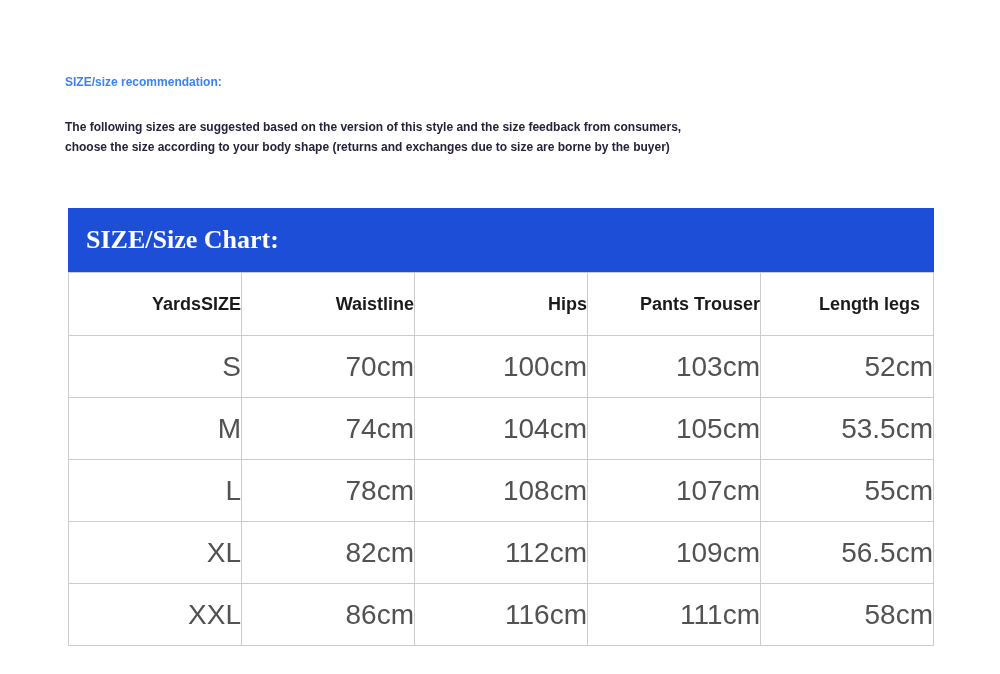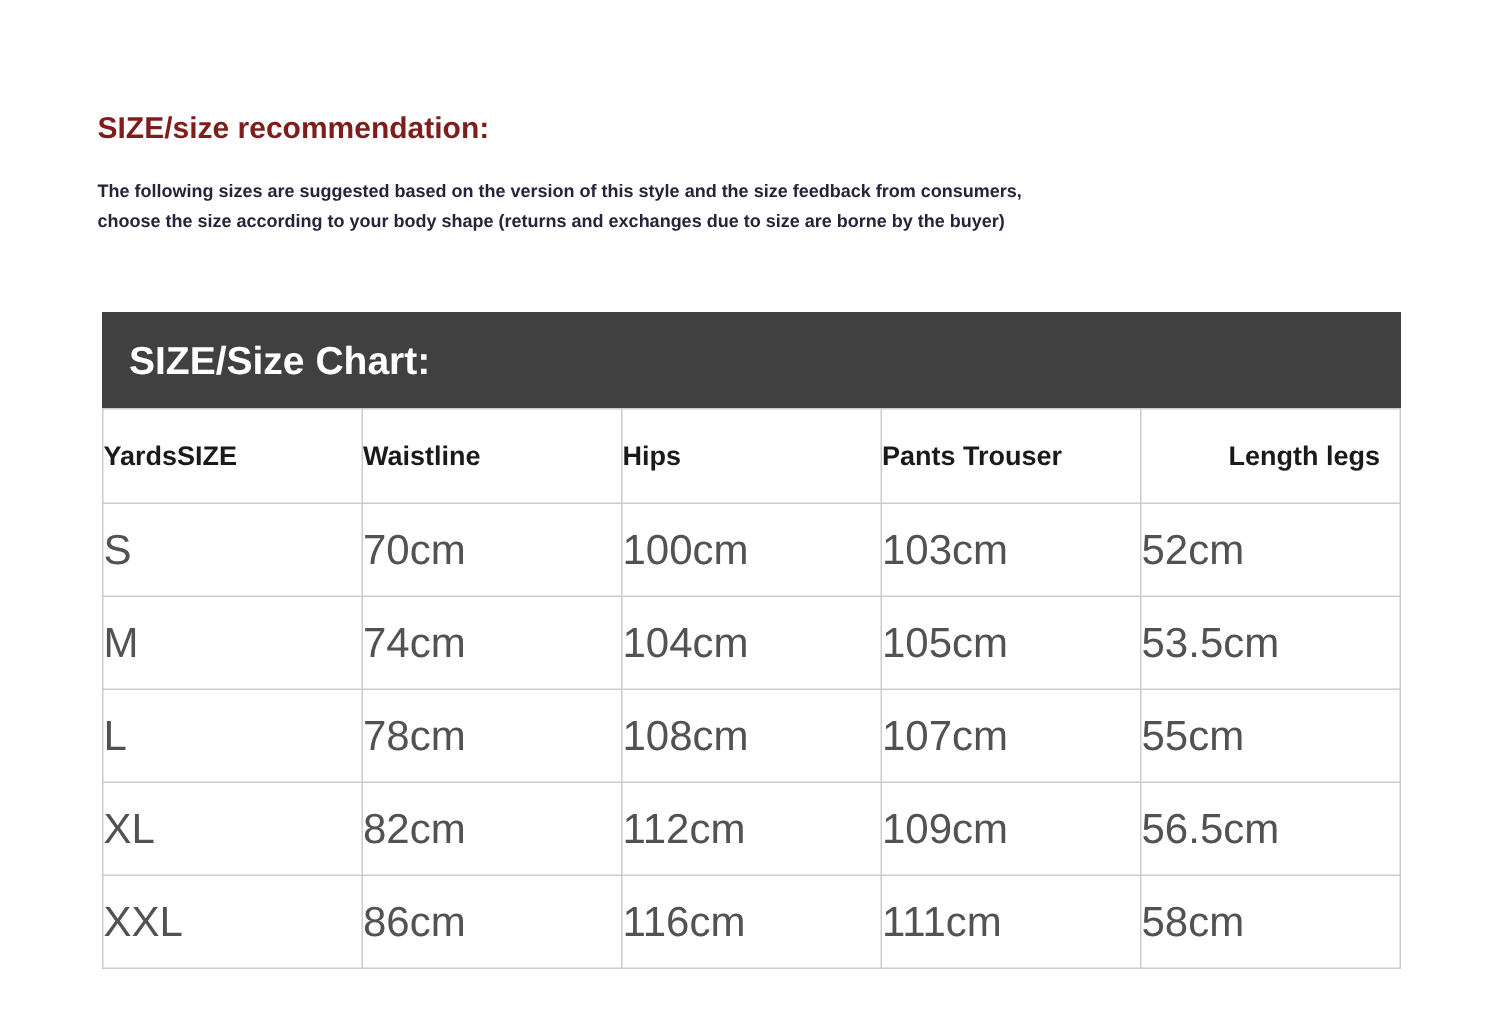--- a/index.html
+++ b/index.html
@@ -11,23 +11,23 @@
     height: 674px;
     background: #ffffff;
     position: relative;
     overflow: hidden;
     font-family: "Liberation Sans", sans-serif;
   }
   .heading {
     position: absolute;
     left: 65px;
     top: 75px;
-    font-size: 20px;
+    font-size: 12px;
     font-weight: bold;
-    color: #7f1d1d;
+    color: #3b82f6;
     white-space: nowrap;
   }
   .intro {
     position: absolute;
     left: 65px;
     top: 118px;
     font-size: 12px;
     font-weight: bold;
     color: #29223a;
     line-height: 19.5px;
@@ -54,21 +54,21 @@
   }
   table.size-table {
     width: 100%;
     border-collapse: collapse;
     table-layout: fixed;
     background: #ffffff;
   }
   .size-table th,
   .size-table td {
     border: 1px solid #cccccc;
-    text-align: left;
+    text-align: right;
     padding: 0;
   }
   .size-table th {
     height: 62px;
     font-size: 18px;
     font-weight: bold;
     color: #1a1a1a;
   }
   .size-table th.align-right {
     text-align: right;
@@ -85,21 +85,21 @@
 <body>
 
 <div class="heading">SIZE/size recommendation:</div>
 
 <div class="intro">
   <div class="intro-line">The following sizes are suggested based on the version of this style and the size feedback from consumers,</div>
   <div class="intro-line">choose the size according to your body shape (returns and exchanges due to size are borne by the buyer)</div>
 </div>
 
 <div class="size-chart">
-  <div class="title-bar" style="background: #404040;">
+  <div class="title-bar" style="background: #1d4ed8; font-family: Liberation Serif, serif;">
     <span>SIZE/Size Chart:</span>
   </div>
   <table class="size-table">
     <thead>
       <tr>
         <th>YardsSIZE</th>
         <th>Waistline</th>
         <th>Hips</th>
         <th>Pants Trouser</th>
         <th class="align-right">Length legs</th>

